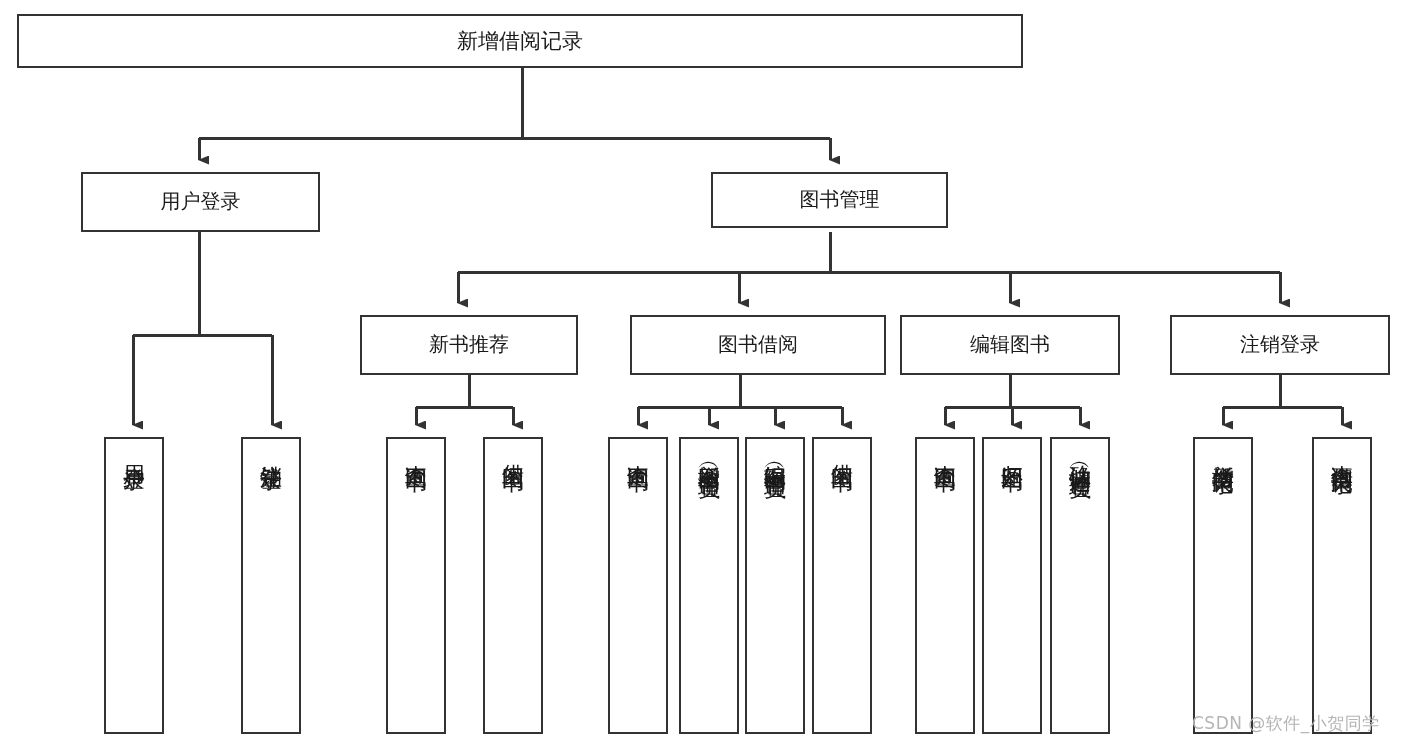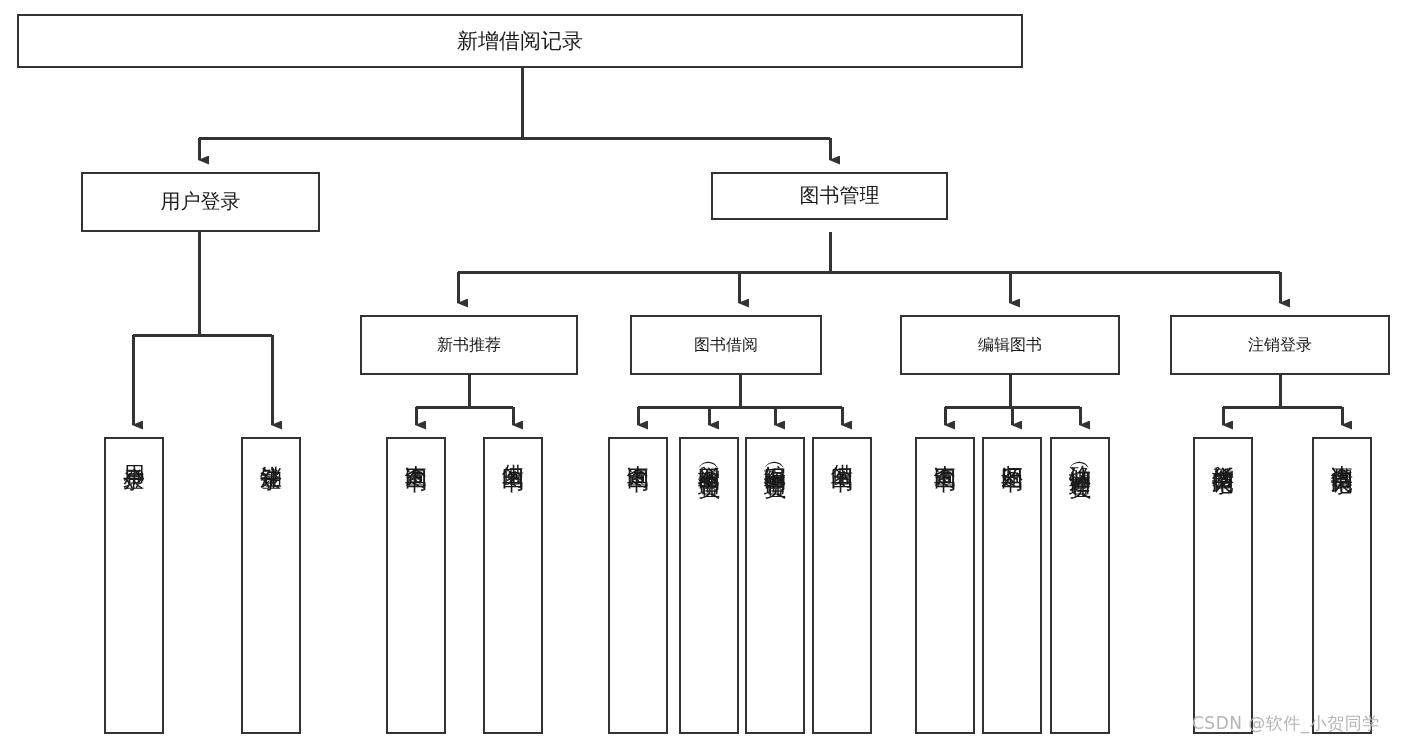--- a/index.html
+++ b/index.html
@@ -42,21 +42,21 @@
     line-height: 1.18;
     white-space: nowrap;
   }
   .node-root {
     font-size: 21px;
   }
   .node-l1 {
     font-size: 20px;
   }
   .node-l2 {
-    font-size: 16px;
+    font-size: 20px;
   }
   .node-leaf .node-label {
     writing-mode: vertical-rl;
     text-orientation: upright;
     font-size: 22px;
     letter-spacing: 2px;
     line-height: 1;
   }
   .node-leaf {
     align-items: flex-start;
@@ -128,28 +128,28 @@
     </g>
   </svg>
 
   <div class="node node-root" style="left:17px; top:14px; width:1006px; height:54px;">
     <span class="node-label">新增借阅记录</span>
   </div>
 
   <div class="node node-l1" style="left:81px; top:172px; width:239px; height:60px;">
     <span class="node-label">用户登录</span>
   </div>
-  <div class="node node-l1" style="left:711px; top:172px; width:237px; height:48px;padding-left:20px;">
+  <div class="node node-l1" style="left:711px; top:172px; width:237px; height:56px;padding-left:20px;">
     <span class="node-label">图书管理</span>
   </div>
 
   <div class="node node-l2" style="left:360px; top:315px; width:218px; height:60px;">
     <span class="node-label">新书推荐</span>
   </div>
-  <div class="node node-l2" style="left:630px; top:315px; width:192px; height:60px;">
+  <div class="node node-l2" style="left:630px; top:315px; width:256px; height:60px;">
     <span class="node-label">图书借阅</span>
   </div>
   <div class="node node-l2" style="left:900px; top:315px; width:220px; height:60px;">
     <span class="node-label">编辑图书</span>
   </div>
   <div class="node node-l2" style="left:1170px; top:315px; width:220px; height:60px;">
     <span class="node-label">注销登录</span>
   </div>
 
   <div class="node node-leaf" style="left:104px; top:437px; width:60px; height:297px;">

